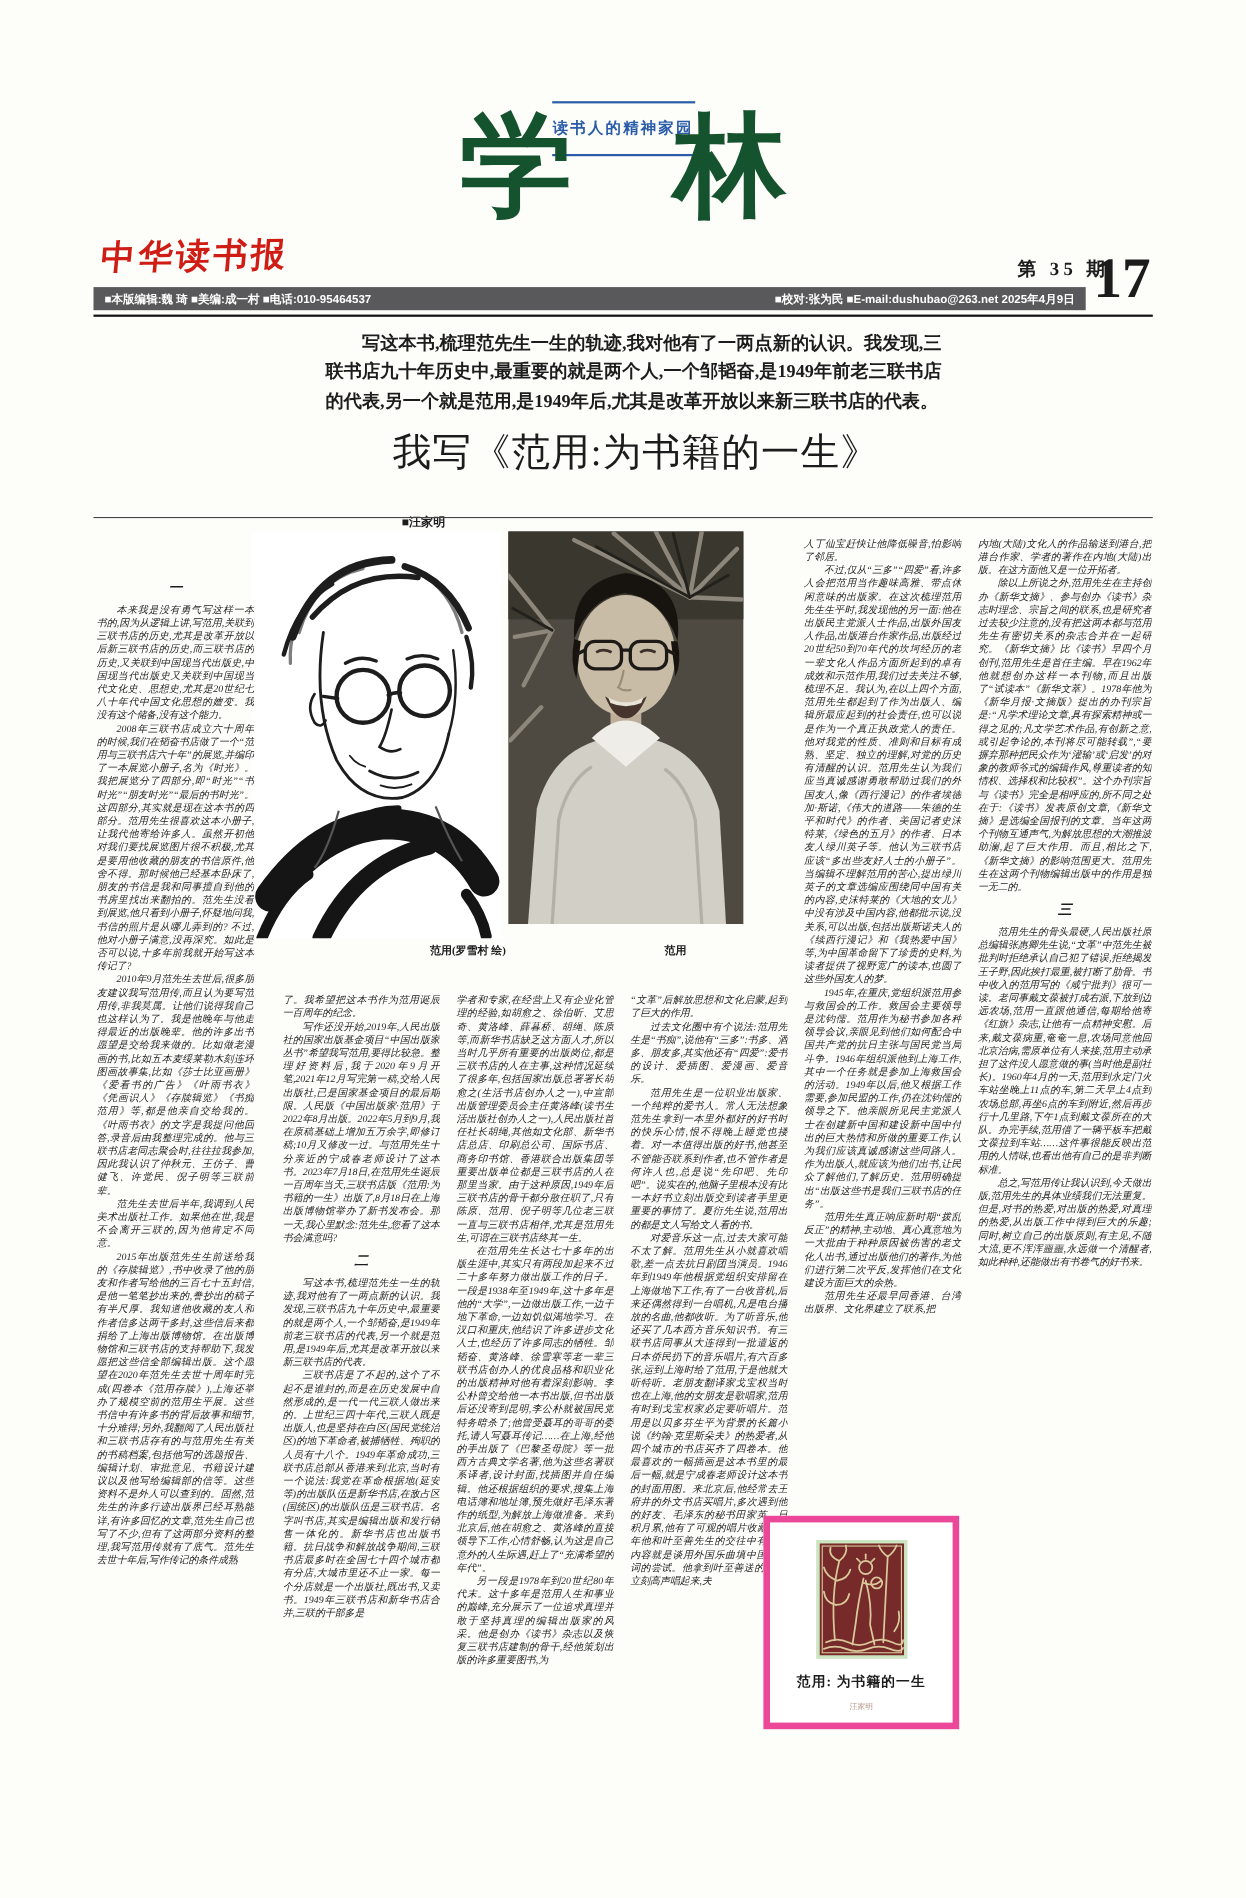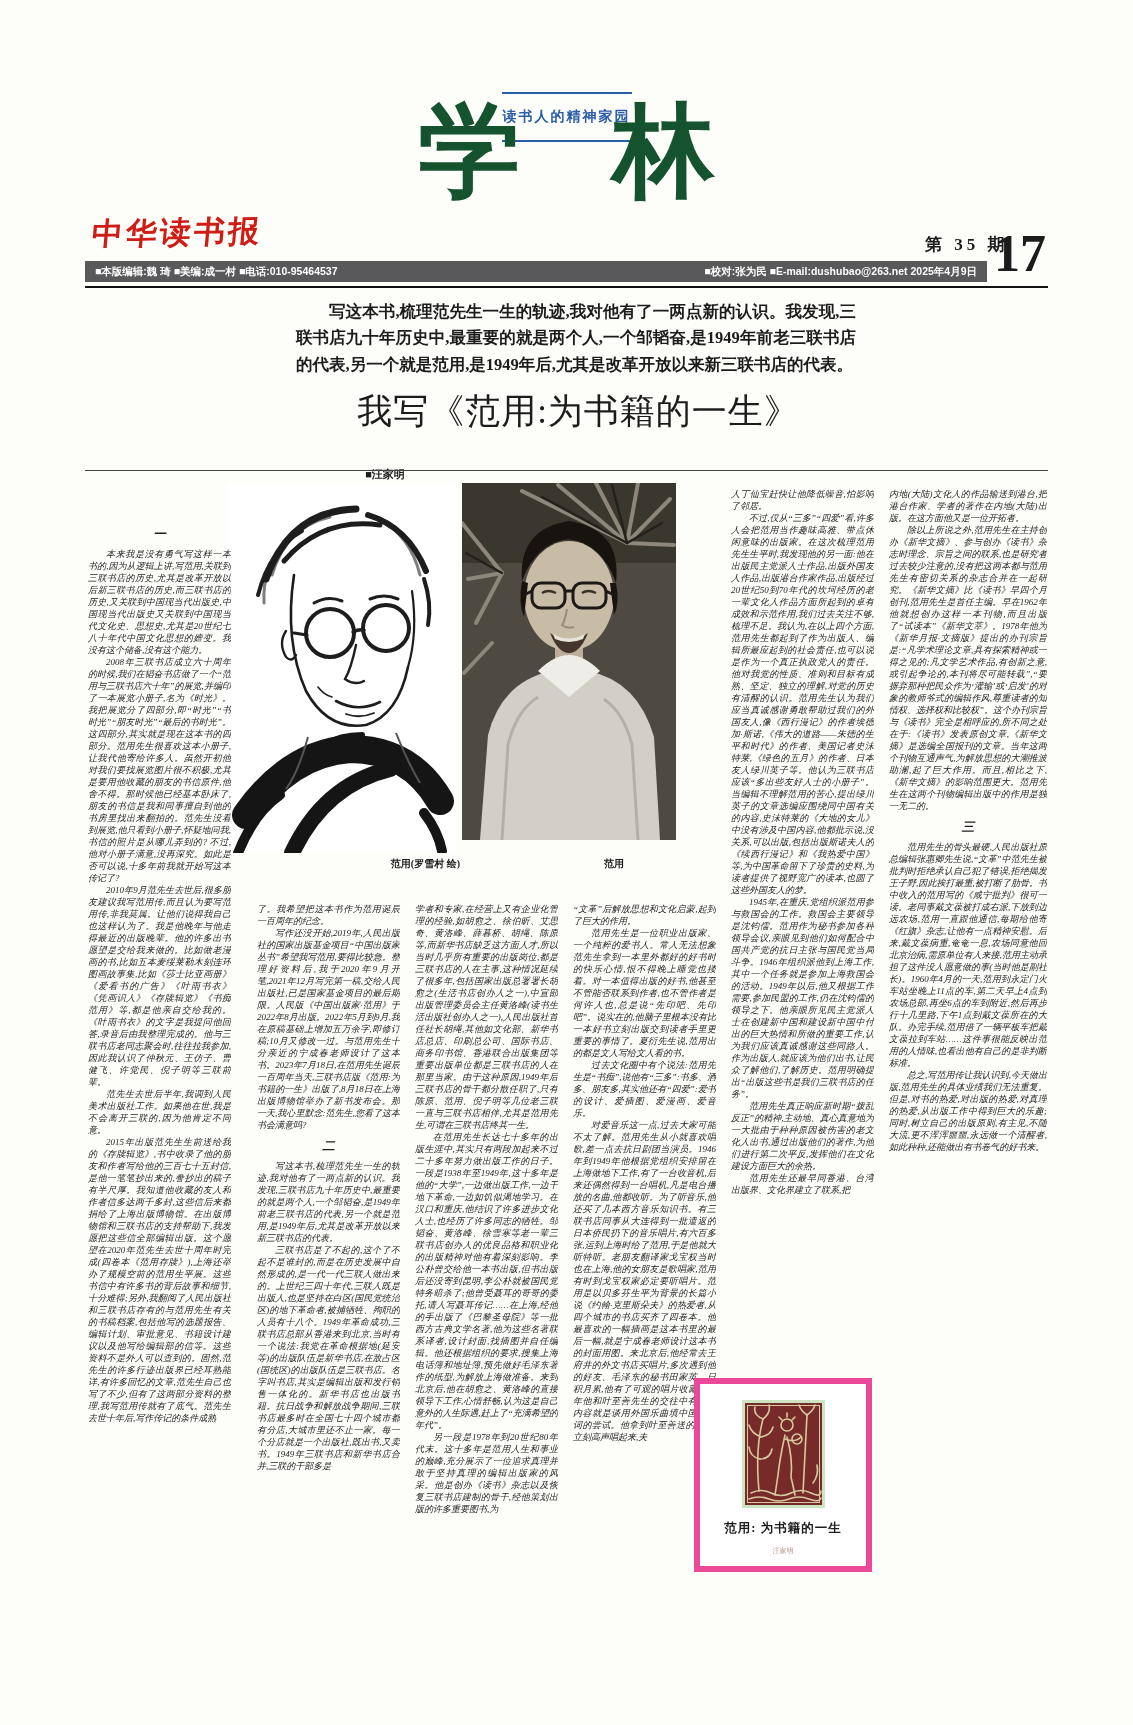--- a/index.html
+++ b/index.html
@@ -193,22 +193,22 @@
   </div>
 
   <div class="col" id="col3">
     <p class="cont">学者和专家,在经营上又有企业化管理的经验,如胡愈之、徐伯昕、艾思奇、黄洛峰、薛暮桥、胡绳、陈原等,而新华书店缺乏这方面人才,所以当时几乎所有重要的出版岗位,都是三联书店的人在主事,这种情况延续了很多年,包括国家出版总署署长胡愈之(生活书店创办人之一),中宣部出版管理委员会主任黄洛峰(读书生活出版社创办人之一),人民出版社首任社长胡绳,其他如文化部、新华书店总店、印刷总公司、国际书店、商务印书馆、香港联合出版集团等重要出版单位都是三联书店的人在那里当家。由于这种原因,1949年后三联书店的骨干都分散任职了,只有陈原、范用、倪子明等几位老三联一直与三联书店相伴,尤其是范用先生,可谓在三联书店终其一生。</p>
     <p>在范用先生长达七十多年的出版生涯中,其实只有两段加起来不过二十多年努力做出版工作的日子。一段是1938年至1949年,这十多年是他的“大学”,一边做出版工作,一边干地下革命,一边如饥似渴地学习。在汉口和重庆,他结识了许多进步文化人士,也经历了许多同志的牺牲。邹韬奋、黄洛峰、徐雪寒等老一辈三联书店创办人的优良品格和职业化的出版精神对他有着深刻影响。李公朴曾交给他一本书出版,但书出版后还没寄到昆明,李公朴就被国民党特务暗杀了;他曾受聂耳的哥哥的委托,请人写聂耳传记……在上海,经他的手出版了《巴黎圣母院》等一批西方古典文学名著,他为这些名著联系译者,设计封面,找插图并自任编辑。他还根据组织的要求,搜集上海电话簿和地址簿,预先做好毛泽东著作的纸型,为解放上海做准备。来到北京后,他在胡愈之、黄洛峰的直接领导下工作,心情舒畅,认为这是自己意外的人生际遇,赶上了“充满希望的年代”。</p>
     <p>另一段是1978年到20世纪80年代末。这十多年是范用人生和事业的巅峰,充分展示了一位追求真理并敢于坚持真理的编辑出版家的风采。他是创办《读书》杂志以及恢复三联书店建制的骨干,经他策划出版的许多重要图书,为</p>
   </div>
 
   <div class="col" id="col4">
     <p class="cont">“文革”后解放思想和文化启蒙,起到了巨大的作用。</p>
+    <p>过去文化圈中有个说法:范用先生是“书痴”,说他有“三多”:书多、酒多、朋友多,其实他还有“四爱”:爱书的设计、爱插图、爱漫画、爱音乐。</p>
     <p>范用先生是一位职业出版家、一个纯粹的爱书人。常人无法想象范先生拿到一本里外都好的好书时的快乐心情,恨不得晚上睡觉也搂着。对一本值得出版的好书,他甚至不管能否联系到作者,也不管作者是何许人也,总是说“先印吧、先印吧”。说实在的,他脑子里根本没有比一本好书立刻出版交到读者手里更重要的事情了。夏衍先生说,范用出的都是文人写给文人看的书。</p>
-    <p>过去文化圈中有个说法:范用先生是“书痴”,说他有“三多”:书多、酒多、朋友多,其实他还有“四爱”:爱书的设计、爱插图、爱漫画、爱音乐。</p>
     <p>对爱音乐这一点,过去大家可能不太了解。范用先生从小就喜欢唱歌,差一点去抗日剧团当演员。1946年到1949年他根据党组织安排留在上海做地下工作,有了一台收音机,后来还偶然得到一台唱机,凡是电台播放的名曲,他都收听。为了听音乐,他还买了几本西方音乐知识书。有三联书店同事从大连得到一批遣返的日本侨民扔下的音乐唱片,有六百多张,运到上海时给了范用,于是他就大听特听。老朋友翻译家戈宝权当时也在上海,他的女朋友是歌唱家,范用有时到戈宝权家必定要听唱片。范用是以贝多芬生平为背景的长篇小说《约翰·克里斯朵夫》的热爱者,从四个城市的书店买齐了四卷本。他最喜欢的一幅插画是这本书里的最后一幅,就是宁成春老师设计这本书的封面用图。来北京后,他经常去王府井的外文书店买唱片,多次遇到他的好友、毛泽东的秘书田家英。日积月累,他有了可观的唱片收藏。晚年他和叶至善先生的交往中有一项内容就是谈用外国乐曲填中国古诗词的尝试。他拿到叶至善送的唱片,立刻高声唱起来,夫</p>
   </div>
 
   <div class="col" id="col5">
     <p class="cont">人丁仙宝赶快让他降低噪音,怕影响了邻居。</p>
     <p>不过,仅从“三多”“四爱”看,许多人会把范用当作趣味高雅、带点休闲意味的出版家。在这次梳理范用先生生平时,我发现他的另一面:他在出版民主党派人士作品,出版外国友人作品,出版港台作家作品,出版经过20世纪50到70年代的坎坷经历的老一辈文化人作品方面所起到的卓有成效和示范作用,我们过去关注不够,梳理不足。我认为,在以上四个方面,范用先生都起到了作为出版人、编辑所最应起到的社会责任,也可以说是作为一个真正执政党人的责任。他对我党的性质、准则和目标有成熟、坚定、独立的理解,对党的历史有清醒的认识。范用先生认为我们应当真诚感谢勇敢帮助过我们的外国友人,像《西行漫记》的作者埃德加·斯诺,《伟大的道路——朱德的生平和时代》的作者、美国记者史沫特莱,《绿色的五月》的作者、日本友人绿川英子等。他认为三联书店应该“多出些友好人士的小册子”。当编辑不理解范用的苦心,提出绿川英子的文章选编应围绕同中国有关的内容,史沫特莱的《大地的女儿》中没有涉及中国内容,他都批示说,没关系,可以出版,包括出版斯诺夫人的《续西行漫记》和《我热爱中国》等,为中国革命留下了珍贵的史料,为读者提供了视野宽广的读本,也圆了这些外国友人的梦。</p>
     <p>1945年,在重庆,党组织派范用参与救国会的工作。救国会主要领导是沈钧儒。范用作为秘书参加各种领导会议,亲眼见到他们如何配合中国共产党的抗日主张与国民党当局斗争。1946年组织派他到上海工作,其中一个任务就是参加上海救国会的活动。1949年以后,他又根据工作需要,参加民盟的工作,仍在沈钧儒的领导之下。他亲眼所见民主党派人士在创建新中国和建设新中国中付出的巨大热情和所做的重要工作,认为我们应该真诚感谢这些同路人。作为出版人,就应该为他们出书,让民众了解他们,了解历史。范用明确提出“出版这些书是我们三联书店的任务”。</p>
     <p>范用先生真正响应新时期“拨乱反正”的精神,主动地、真心真意地为一大批由于种种原因被伤害的老文化人出书,通过出版他们的著作,为他们进行第二次平反,发挥他们在文化建设方面巨大的余热。</p>
     <p>范用先生还最早同香港、台湾出版界、文化界建立了联系,把</p>
   </div>

